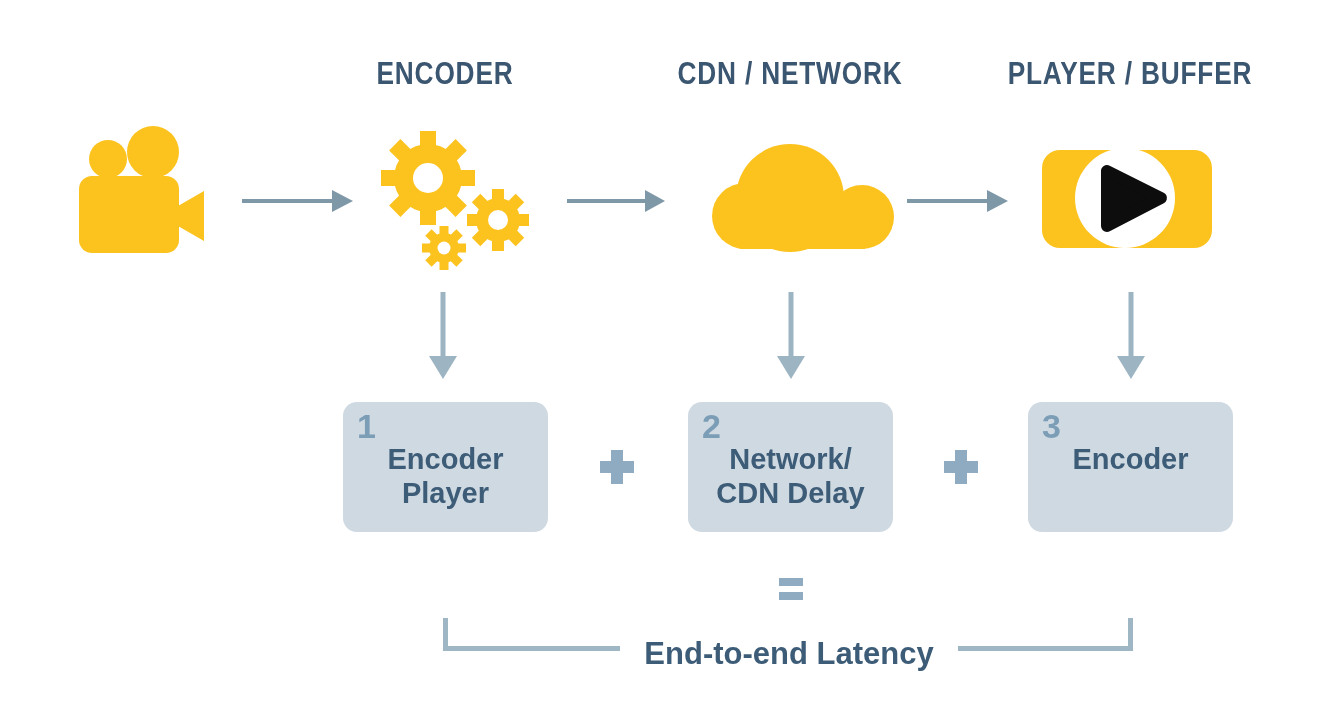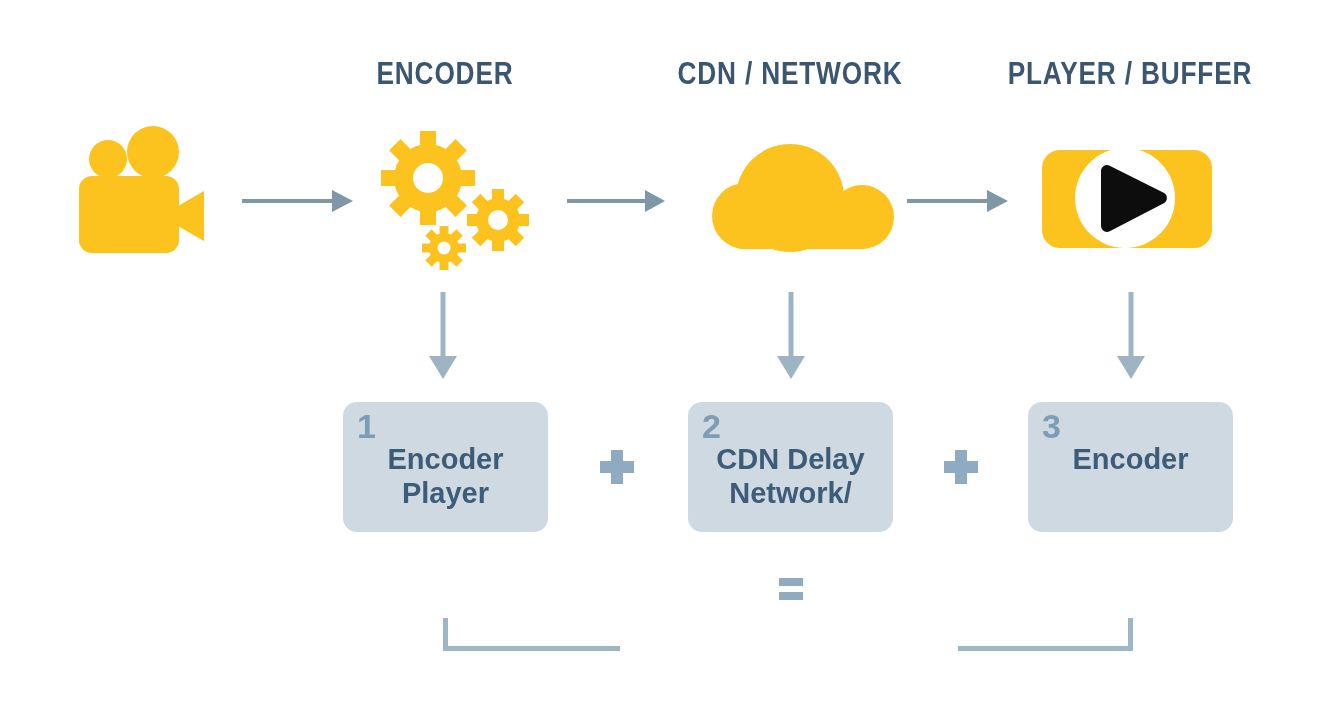--- a/index.html
+++ b/index.html
@@ -160,22 +160,22 @@
   </div>
 
   <div class="abs plus" style="left:600px;top:450px;">
     <div class="pv"></div>
     <div class="ph"></div>
   </div>
 
   <div class="abs delay-box" style="left:688px;top:402px;">
     <div class="box-number">2</div>
     <div class="box-label">
+      <div>Network/</div>
       <div>CDN Delay</div>
-      <div>Network/</div>
     </div>
   </div>
 
   <div class="abs plus" style="left:944px;top:450px;">
     <div class="pv"></div>
     <div class="ph"></div>
   </div>
 
   <div class="abs delay-box" style="left:1028px;top:402px;">
     <div class="box-number">3</div>
@@ -183,15 +183,16 @@
       <div>Encoder</div>
     </div>
   </div>
 
   <div class="abs equals" style="left:779px;top:578px;">
     <div class="bar b1"></div>
     <div class="bar b2"></div>
   </div>
 
   <div class="abs bracket-left" style="left:443px;top:618px;"></div>
+  <div class="abs footer-label" style="left:620px;top:636px;">End-to-end Latency</div>
   <div class="abs bracket-right" style="left:958px;top:618px;"></div>
 
 </div>
 
 </body></html>

